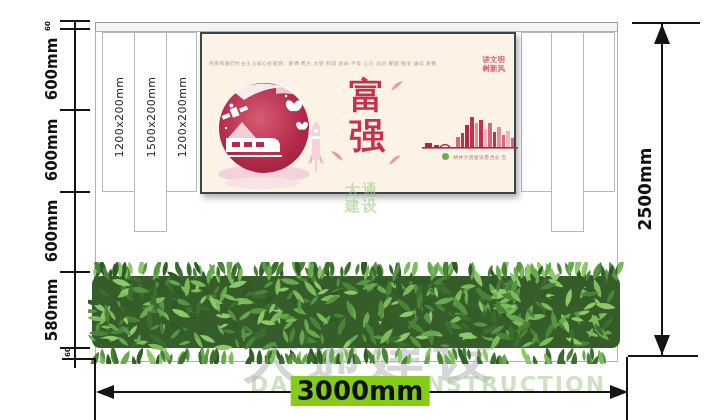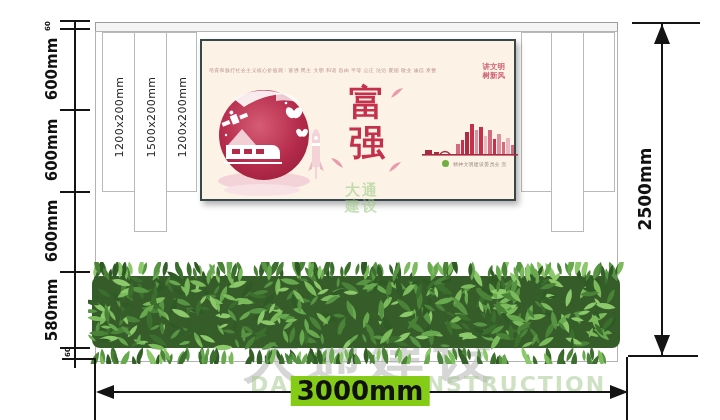--- a/index.html
+++ b/index.html
@@ -41,21 +41,21 @@
   <div class="abs strip" style="left:134px;top:32px;width:33px;height:200px;"></div>
   <div class="abs strip" style="left:166px;top:32px;width:31px;height:160px;"></div>
   <div class="abs strip" style="left:521px;top:32px;width:31px;height:160px;"></div>
   <div class="abs strip" style="left:551px;top:32px;width:33px;height:200px;"></div>
   <div class="abs strip" style="left:583px;top:32px;width:32px;height:160px;"></div>
 
   <div class="rot striplab" style="left:119px;top:117px;">1200x200mm</div>
   <div class="rot striplab" style="left:151px;top:117px;">1500x200mm</div>
   <div class="rot striplab" style="left:182px;top:117px;">1200x200mm</div>
 
-  <div class="abs poster" style="left:200px;top:39px;width:316px;height:162px;">
+  <div class="abs poster" style="left:200px;top:32px;width:316px;height:162px;">
 
     <div class="abs values-line" style="left:7px;top:26px;width:230px;">培育和践行社会主义核心价值观：富强 民主 文明 和谐 自由 平等 公正 法治 爱国 敬业 诚信 友善</div>
 
     <div class="abs slogan" style="right:9px;top:21px;">
       <div>讲文明</div>
       <div>树新风</div>
     </div>
 
     <svg class="abs" style="left:4px;top:38px;" width="124" height="122" viewBox="0 0 124 122">
       <defs>

